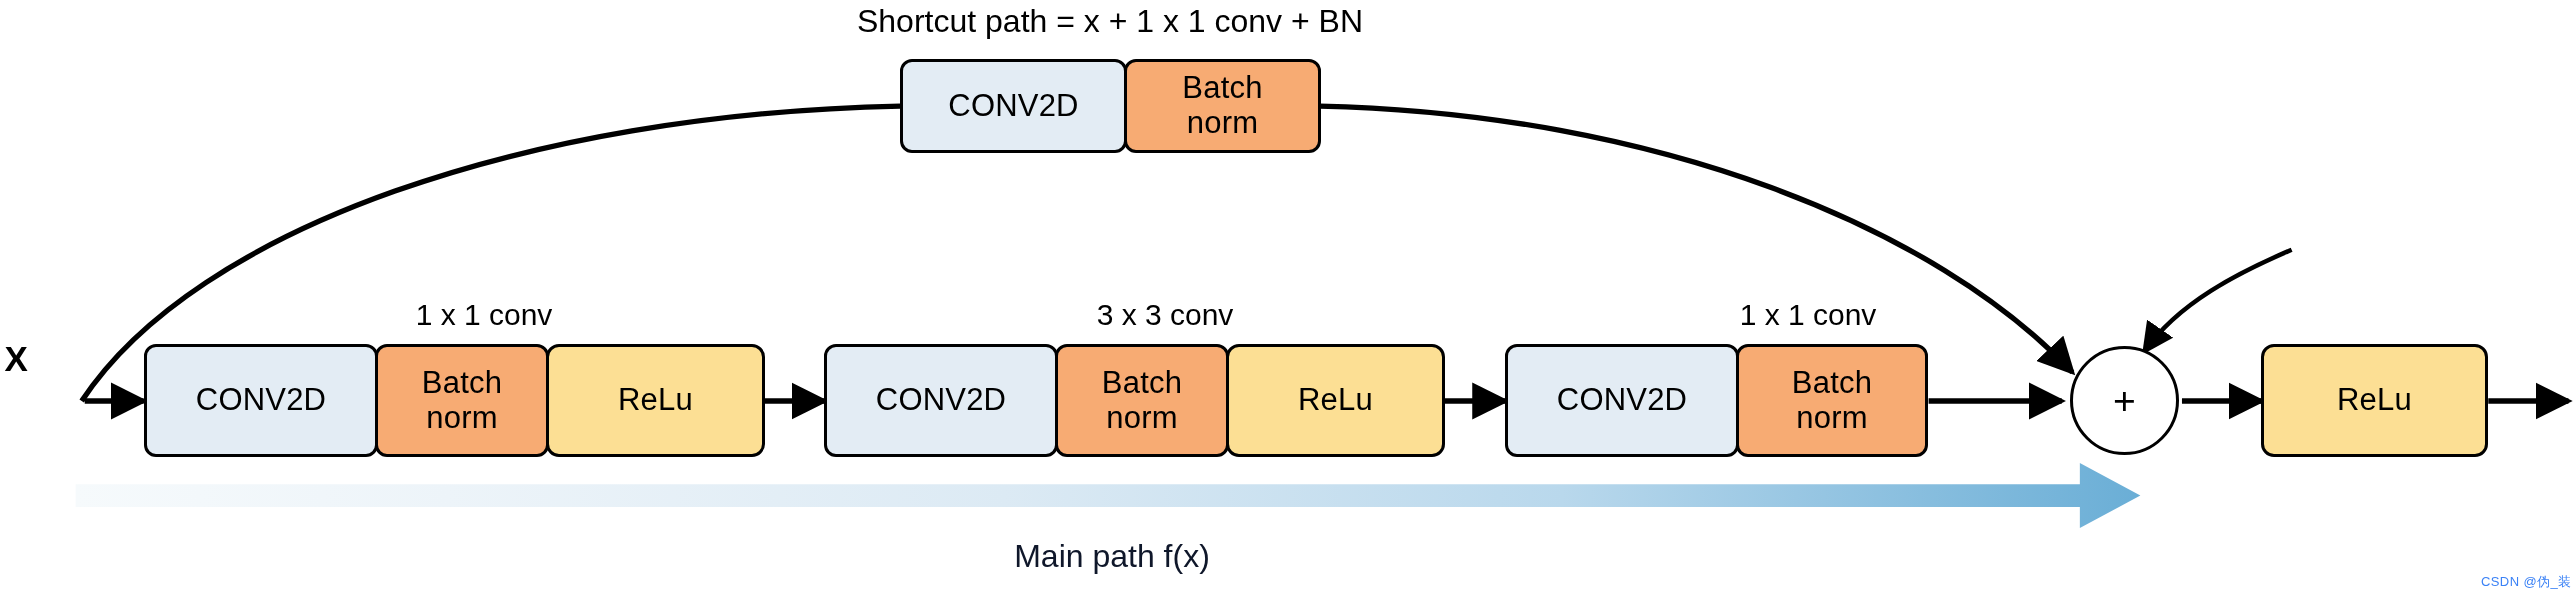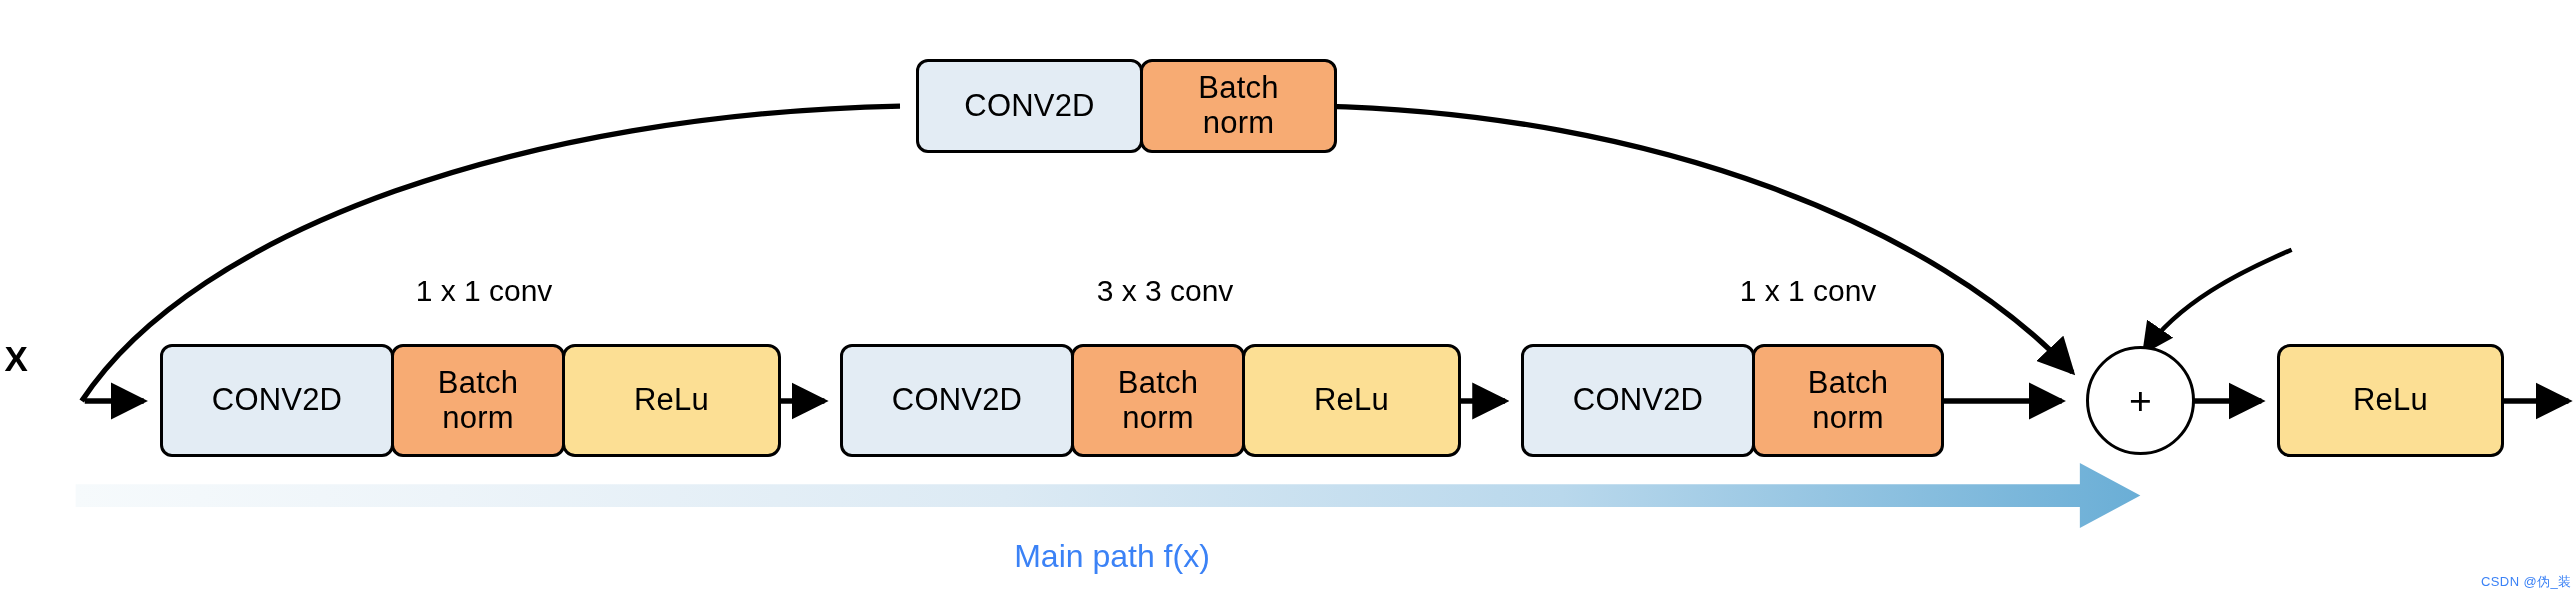--- a/index.html
+++ b/index.html
@@ -17,21 +17,21 @@
     background: #ffffff;
     overflow: hidden;
   }
   #wires {
     position: absolute;
     left: 0; top: 0;
     width: 2576px;
     height: 594px;
   }
   .layer-above { z-index: 5; }
-  .layer-boxes { z-index: 10; margin-left: 16px; }
+  .layer-boxes { z-index: 10; }
   .layer-text  { z-index: 20; }
 
   
   .block-row {
     position: absolute;
     display: flex;
     flex-direction: row;
     align-items: stretch;
   }
   .node {
@@ -53,20 +53,21 @@
 
   
   .node + .node { margin-left: -3px; }
 
   
   .caption {
     position: absolute;
     font-size: 30px;
     color: #000000;
     white-space: nowrap;
+    margin-top: 24px;
   }
   .caption.center { transform: translateX(-50%); }
 
   .title-text {
     position: absolute;
     font-size: 32px;
     color: #000000;
     white-space: nowrap;
     transform: translateX(-50%);
   }
@@ -84,21 +85,21 @@
   .x-label {
     position: absolute;
     font-size: 35px;
     font-weight: bold;
     color: #000000;
   }
 
   .mainpath-label {
     position: absolute;
     font-size: 32px;
-    color: #3b82f6;
+    color: #0f172a;
     white-space: nowrap;
     transform: translateX(-50%);
   }
 
   
   .plus-node {
     position: absolute;
     box-sizing: border-box;
     border: 3.8px solid #000000;
     border-radius: 50%;
@@ -157,20 +158,21 @@
 
     <path d="M 3290,530 L 3396,530" stroke="#000000" stroke-width="7" fill="none" marker-end="url(#arrowhead)"></path>
 
     <path d="M 3030,330 C 2960,360 2880,400 2835,465" stroke="#000000" stroke-width="6" fill="none" marker-end="url(#arrowhead)"></path>
 
     <g>
       <path d="M 100,640 L 2750,640 L 2750,612 L 2830,655 L 2750,698 L 2750,670 L 100,670 Z" fill="url(#mainGrad)"></path>
     </g>
   </svg>
 
+  <div class="title-text layer-text" style="left:1110px; top:3px;">Shortcut path = x + 1 x 1 conv + BN</div>
 
   <div class="block-row layer-boxes" style="left:900px; top:59px; height:94px;">
     <div class="node conv" style="width:227px;">
       <span>CONV2D</span>
     </div>
     <div class="node bn" style="width:197px; white-space:pre-line;">
       <span>Batch
 norm</span>
     </div>
   </div>

